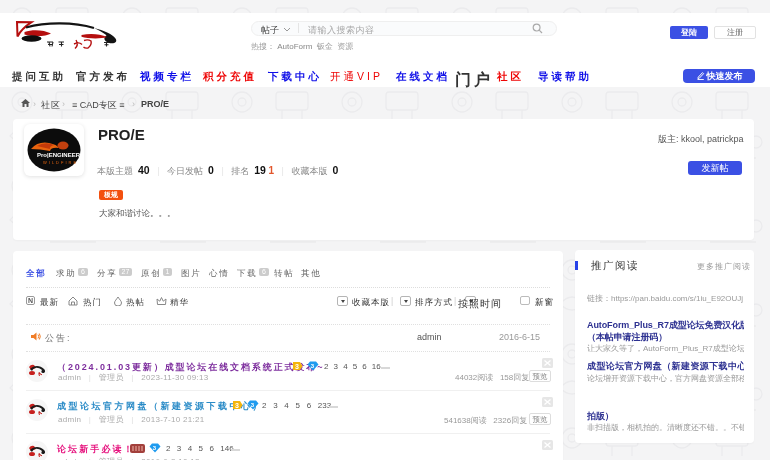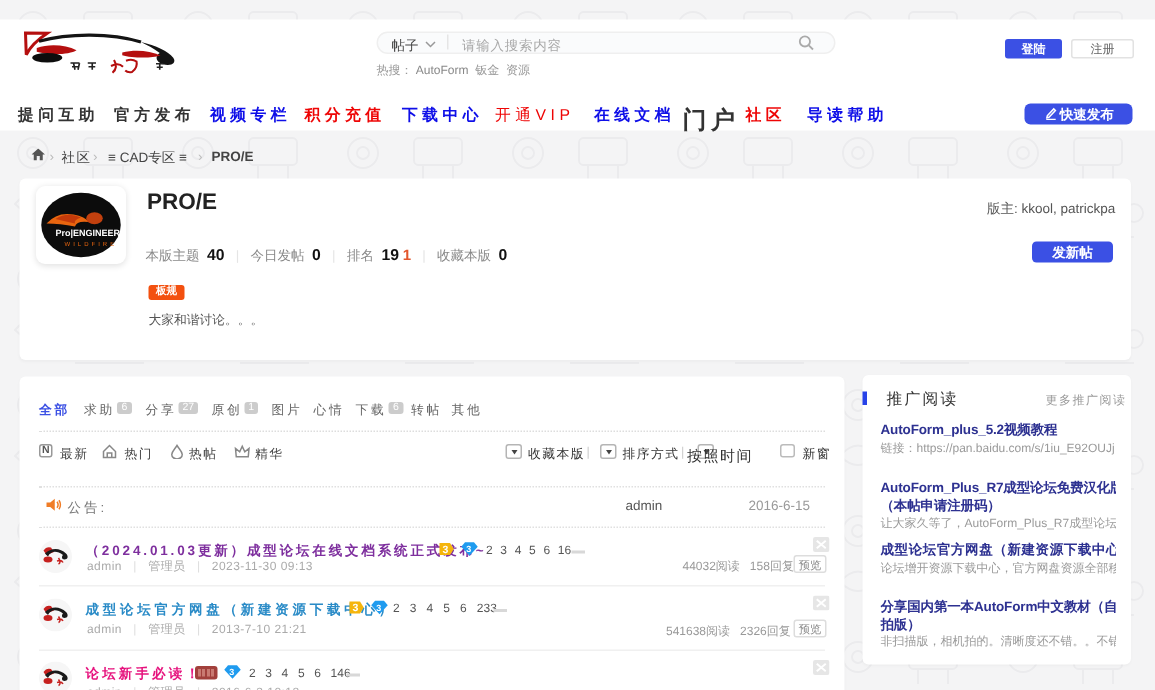--- a/index.html
+++ b/index.html
@@ -103,21 +103,21 @@
       <path d="M4 21 q7 -8 18 -6 q8 1.5 10 5 q-8 -1 -9 3 q-10 -2 -19 -2" fill="#e8650f"></path>
       <path d="M10 18 q8 -5 17 -1 q-5 1.5 -4 4 q-7 -1.5 -13 -3" fill="#c43a0a"></path>
       <ellipse cx="36" cy="17.5" rx="5.5" ry="4" fill="#c2400e"></ellipse>
       <text x="10" y="29" font-size="6" font-weight="bold" fill="#fff" font-family="Liberation Sans">Pro|ENGINEER</text>
       <text x="16" y="36" font-size="4" fill="#e8650f" letter-spacing="2" font-family="Liberation Sans">WILDFIRE</text>
     </svg>
   </div>
   <div class="abs" style="left:85px;top:7px;font-size:15px;font-weight:bold;color:#222">PRO/E</div>
   <div class="abs" style="left:84px;top:45px;font-size:9px;color:#888">本版主题&nbsp;&nbsp;<b style="font-size:10.5px;color:#111">40</b><span style="color:#e5e5e5">&nbsp;&nbsp;&nbsp;|&nbsp;&nbsp;&nbsp;</span>今日发帖&nbsp;&nbsp;<b style="font-size:10.5px;color:#111">0</b><span style="color:#e5e5e5">&nbsp;&nbsp;&nbsp;|&nbsp;&nbsp;&nbsp;</span>排名&nbsp;&nbsp;<b style="font-size:10.5px;color:#111">19</b>&nbsp;<b style="font-size:10px;color:#e2562c">1</b><span style="color:#e5e5e5">&nbsp;&nbsp;&nbsp;|&nbsp;&nbsp;&nbsp;</span>收藏本版&nbsp;&nbsp;<b style="font-size:10.5px;color:#111">0</b></div>
   <div class="abs" style="left:645px;top:14px;font-size:9px;color:#555;white-space:nowrap">版主: kkool, patrickpa</div>
-  <div class="abs blue-btn" style="left:675px;top:42px;width:54px;height:14px;border-radius:3px;font-size:9px;font-weight:bold;line-height:14px">发新帖</div>
+  <div class="abs blue-btn" style="left:675px;top:42px;width:54px;height:14px;border-radius:3px;font-size:9px;font-weight:normal;line-height:14px">发新帖</div>
   <div class="abs" style="left:86px;top:71px;width:24px;height:10px;background:#f3500f;border-radius:2px;color:#fff;font-size:7px;font-weight:bold;text-align:center;line-height:10px">板规</div>
   <div class="abs" style="left:86px;top:89px;font-size:8.5px;color:#555">大家和谐讨论。。。</div>
 </div>
 <div class="card" style="left:13px;top:251px;width:550px;height:209px;border-radius:4px 4px 0 0">
 
   <div class="abs" style="left:13px;top:17px;font-size:8.5px;font-weight:bold;color:#3b50e4;letter-spacing:1.8px">全部</div>
   <div class="abs" style="left:43px;top:17px;font-size:8.5px;color:#666;letter-spacing:1.8px">求助</div>
   <div class="abs" style="left:65px;top:17px;width:10px;height:8px;background:#ccc;border-radius:2px;color:#fff;font-size:7px;text-align:center;line-height:8px">6</div>
   <div class="abs" style="left:84px;top:17px;font-size:8.5px;color:#666;letter-spacing:1.8px">分享</div>
   <div class="abs" style="left:106px;top:17px;width:13px;height:8px;background:#ccc;border-radius:2px;color:#fff;font-size:7px;text-align:center;line-height:8px">27</div>
@@ -243,23 +243,21 @@
   <div class="abs" style="left:45px;top:205px;font-size:8px;color:#aaa;letter-spacing:0.3px">admin<span style="color:#ddd">&nbsp;&nbsp;&nbsp;|&nbsp;&nbsp;&nbsp;</span>管理员<span style="color:#ddd">&nbsp;&nbsp;&nbsp;|&nbsp;&nbsp;&nbsp;</span>2016-6-3 10:12</div>
   <svg class="abs" style="left:529px;top:189px" width="11" height="10" viewBox="0 0 11 10">
       <rect x="0" y="0" width="11" height="10" rx="1.5" fill="#e6e6e6"></rect>
       <path d="M2.5 2.5 L8.5 7.5 M8.5 2.5 L2.5 7.5" stroke="#fff" stroke-width="1.3"></path>
     </svg>
 </div>
 <div class="card" style="left:575px;top:250px;width:179px;height:193px">
   <div class="abs" style="left:0px;top:11px;width:3px;height:9px;background:#2742e8"></div>
   <div class="abs" style="left:16px;top:9px;font-size:10.5px;font-weight:normal;color:#333;letter-spacing:1.5px">推广阅读</div>
   <div class="abs" style="left:122px;top:11px;font-size:8px;color:#999;letter-spacing:1px;white-space:nowrap">更多推广阅读</div>
-  <div class="abs st" style="left:12px;top:30px">AutoForm_plus_5.2视频教程</div>
   <div class="abs sd" style="left:12px;top:43px">链接：https://pan.baidu.com/s/1iu_E92OUJj…</div>
   <div class="abs st" style="left:12px;top:69px">AutoForm_Plus_R7成型论坛免费汉化版</div>
   <div class="abs st" style="left:12px;top:80.5px">（本帖申请注册码）</div>
   <div class="abs sd" style="left:12px;top:93px">让大家久等了，AutoForm_Plus_R7成型论坛…</div>
   <div class="abs st" style="left:12px;top:110px;letter-spacing:0.4px">成型论坛官方网盘（新建资源下载中心）</div>
   <div class="abs sd" style="left:12px;top:123px">论坛增开资源下载中心，官方网盘资源全部移…</div>
-  <div class="abs st" style="left:12px;top:148px">分享国内第一本AutoForm中文教材（自</div>
   <div class="abs st" style="left:12px;top:159.5px">拍版）</div>
   <div class="abs sd" style="left:12px;top:172px">非扫描版，相机拍的。清晰度还不错。。不错的…</div>
 </div>
 
 </body></html>

